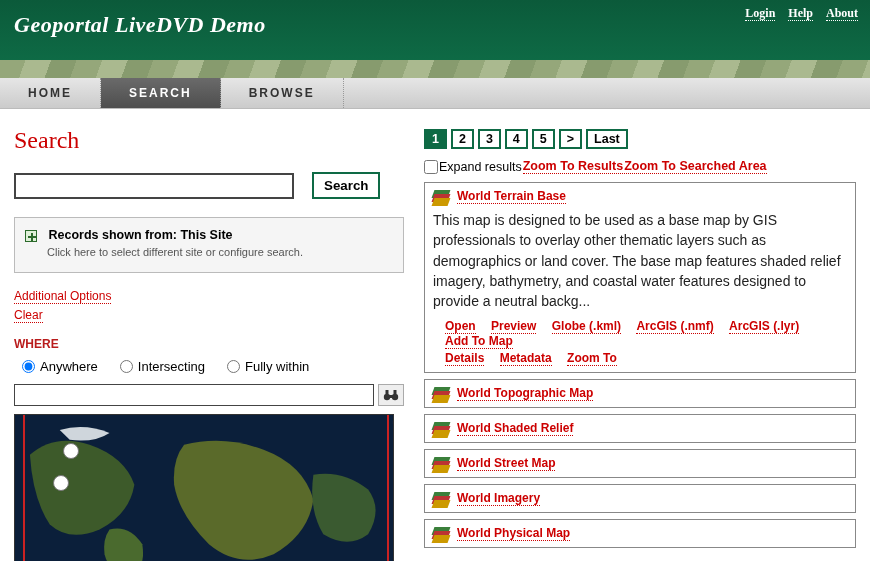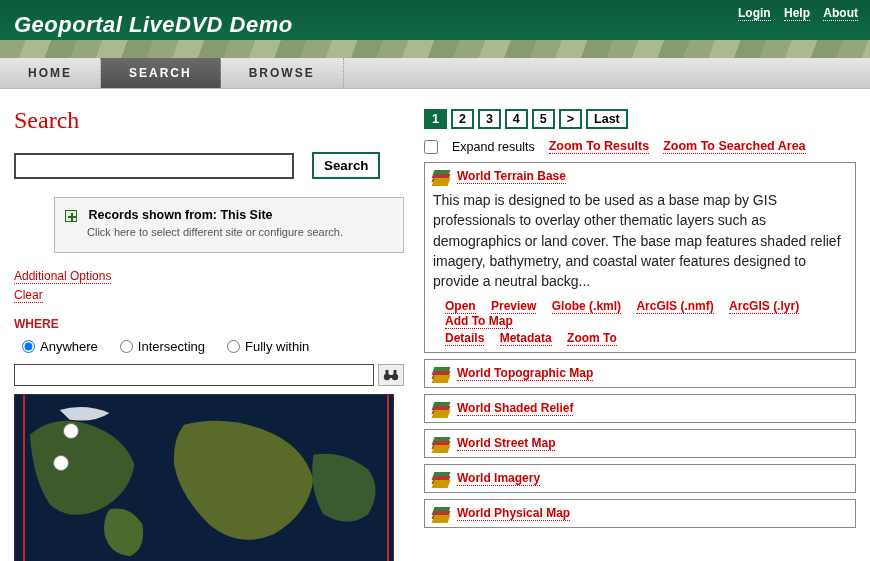--- a/index.html
+++ b/index.html
@@ -1,42 +1,42 @@
 <!DOCTYPE html>
 <html><head>
 <meta charset="utf-8">
 <style>
   * { box-sizing: border-box; margin: 0; padding: 0; }
   body { font-family: Verdana, Arial, sans-serif; font-size: 12px; background: #fff; width: 870px; }
   a { color: #c00; text-decoration: none; }
   .link-b { border-bottom: 1px dotted #c00; }
 
   
-  .header { background: linear-gradient(#0b5a3a,#0e6a45); position: relative; height: 40px; }
+  .header { background: linear-gradient(#0b5a3a,#0e6a45); position: relative; height: 60px; font-family: Liberation Serif, serif; }
   .site-title { color: #fff; font-size: 22px; font-weight: bold; padding: 12px 14px; font-style: italic; letter-spacing: .5px; }
   .top-links { position: absolute; top: 6px; right: 12px; color: #fff; font-size: 12px; }
   .top-links a { color: #fff; margin-left: 10px; border-bottom: 1px dotted #fff; font-weight: bold; }
   .terrain-strip { height: 18px; background: repeating-linear-gradient(110deg,#95a77a 0 24px,#aab98f 24px 48px,#879b6e 48px 72px); }
 
   
   .navbar { background: linear-gradient(#e6e6e6,#cbcbcb); border-bottom: 1px solid #bbb; display: flex; }
   .nav-item { padding: 8px 28px; font-weight: bold; letter-spacing: 2px; color: #333; border-right: 1px dotted #999; cursor: pointer; font-size: 12px; }
   .nav-item.active { background: linear-gradient(#6a6a6a,#4e4e4e); color: #fff; }
 
   
   .content { display: flex; padding: 14px 14px 0; gap: 20px; }
   .left { width: 390px; }
   .right { flex: 1; }
   .page-title { color: #c00; font-size: 24px; font-weight: normal; margin: 4px 0 18px; font-family: Georgia, serif; }
 
   .search-row { display: flex; gap: 18px; align-items: center; margin-bottom: 18px; }
   .search-box { width: 280px; height: 26px; border: 2px solid #444; padding: 2px 4px; font-size: 13px; }
   .search-btn { border: 2px solid #0e6a45; background: #fff; padding: 4px 10px; font-weight: bold; cursor: pointer; }
 
-  .records-panel { border: 1px solid #bbb; background: #f5f5f5; padding: 10px 10px 14px; margin-bottom: 16px; margin-left: 40px; }
+  .records-panel { border: 1px solid #bbb; background: #f5f5f5; padding: 10px 10px 14px; margin-bottom: 16px; }
   .records-title { font-weight: bold; font-size: 12.5px; margin-bottom: 4px; }
   .plus-icon { display:inline-block; width:12px; height:12px; border:1px solid #2b6a2b; background:#dff0d8; position:relative; margin-right:8px; vertical-align:middle; }
   .plus-icon::before, .plus-icon::after { content:""; position:absolute; background:#2b6a2b; }
   .plus-icon::before { left:5px; top:2px; width:2px; height:8px; }
   .plus-icon::after { top:5px; left:2px; height:2px; width:8px; }
   .records-sub { font-size: 11px; color: #555; margin-left: 22px; }
 
   .opt-links a { display:inline-block; margin-bottom:4px; }
   .where-label { color:#b91c1c; font-weight:bold; margin: 10px 0 8px; }
   .radio-row { display:flex; gap:22px; align-items:center; margin: 0 0 10px 8px; font-size: 13px; }
@@ -51,21 +51,21 @@
   .map .vline { position:absolute; top:0; bottom:0; width:2px; background:#c22; }
   .map svg { position:absolute; inset:0; }
   .map .pin { position:absolute; width:16px; height:16px; background:#fff; border-radius:50%; border:1px solid #777; }
 
   
   .results-header { display:flex; align-items:center; gap:22px; margin: 6px 0 10px; font-size: 12.5px; }
   .pager { display:flex; gap:4px; }
   .pg { border:2px solid #0e6a45; padding:0 6px; height:20px; display:flex; align-items:center; font-weight:bold; cursor:pointer; background:#fff; }
   .pg.active { background:#0e6a45; color:#fff; }
 
-  .expand-row { display:flex; align-items:center; gap:14px; margin-bottom:8px; font-size:12.5px; }
+  .expand-row { display:flex; align-items:center; gap:1px; margin-bottom:8px; font-size:12.5px; }
   .expand-row input { width:14px; height:14px; }
 
   .card { border:1px solid #888; padding:6px 10px 6px 8px; margin-bottom:6px; }
   .card-title-row { display:flex; align-items:center; gap:8px; }
   .layer-icon { width:16px; height:14px; position:relative; }
   .layer-icon .a { position:absolute; width:16px; height:8px; transform: skewX(-20deg); }
   .layer-icon .a1 { background:#3a7f3a; top:0; }
   .layer-icon .a2 { background:#b33; top:4px; }
   .layer-icon .a3 { background:#c90; top:8px; }
   .card-title { color:#c00; font-weight:bold; border-bottom:1px dotted #c00; }

